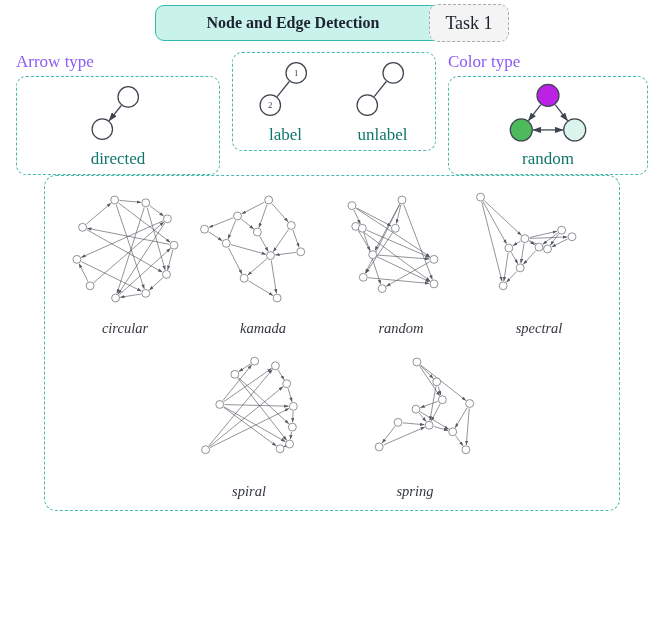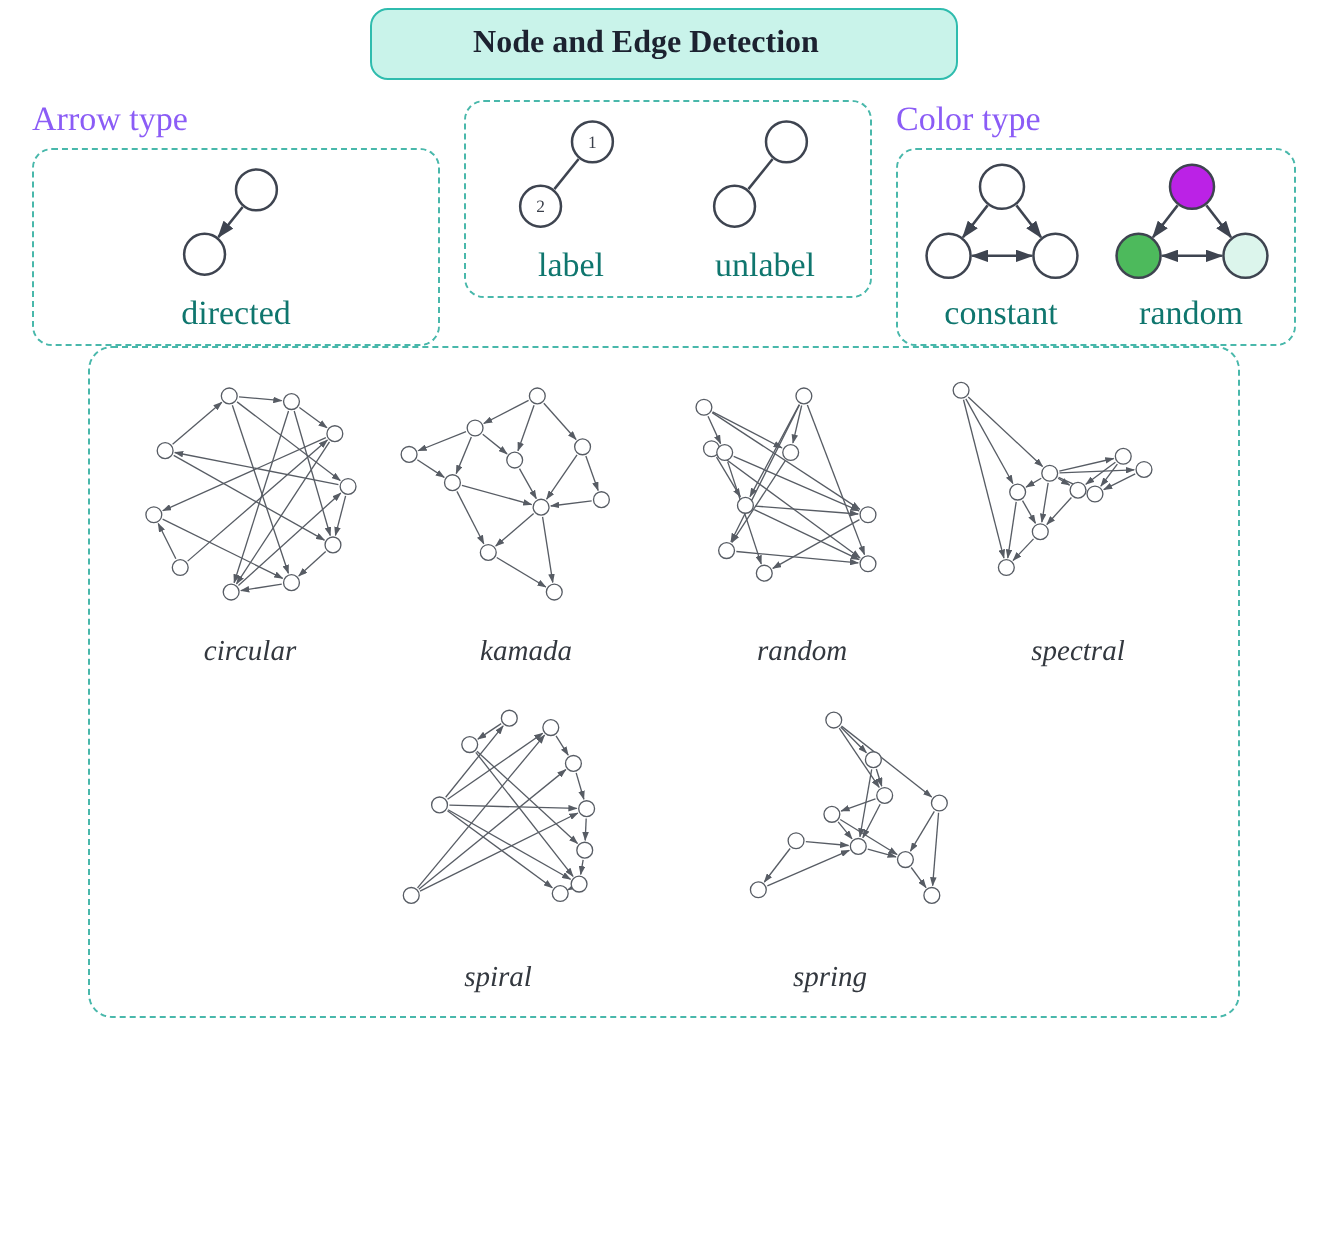--- a/index.html
+++ b/index.html
@@ -79,20 +79,23 @@
   .lrow2{margin-top:12px;gap:28px;align-items:center;}
 </style>
 </head>
 <body>
 
 <div class="page">
 
   <div class="header">
     <div class="task-pill">
       <span>Node and Edge Detection</span>
+    </div>
+    <div class="task-box">
+      <span>Task 1</span>
     </div>
   </div>
 
   <div class="options-row">
 
     <section class="option">
       <h3 class="panel-title">Arrow type</h3>
       <div class="panel mini-panel">
         <figure class="mini-fig">
           <svg viewBox="0 0 100 84">
@@ -148,39 +151,20 @@
               <circle cx="30" cy="60" r="13" fill="#ffffff" stroke="#3e4450" stroke-width="1.6"></circle>
             </svg>
           <figcaption>unlabel</figcaption>
         </figure>
       </div>
     </section>
 
     <section class="option option-color">
       <h3 class="panel-title">Color type</h3>
       <div class="panel mini-panel">
-        <figure class="tri-fig">
-          <svg viewBox="0 0 112 84">
-              <defs>
-                <marker id="ae4" markerWidth="7" markerHeight="5" refX="6.4" refY="2.5" orient="auto">
-                  <path d="M0,0 L7,2.5 L0,5 Z" fill="#3e4450"></path>
-                </marker>
-                <marker id="as4" markerWidth="7" markerHeight="5" refX="6.4" refY="2.5" orient="auto-start-reverse">
-                  <path d="M0,0 L7,2.5 L0,5 Z" fill="#3e4450"></path>
-                </marker>
-              </defs>
-              <line x1="46.82828748386352" y1="28.869275020882505" x2="31.17171251613648" y2="49.130724979117495" stroke="#3e4450" stroke-width="1.6" marker-end="url(#ae4)"></line>
-              <line x1="65.17171251613648" y1="28.869275020882505" x2="80.82828748386352" y2="49.130724979117495" stroke="#3e4450" stroke-width="1.6" marker-end="url(#ae4)"></line>
-              <line x1="37" y1="61" x2="75" y2="61" stroke="#3e4450" stroke-width="1.6" marker-end="url(#ae4)" marker-start="url(#as4)"></line>
-              <circle cx="56" cy="17" r="14" fill="#ffffff" stroke="#3e4450" stroke-width="1.6"></circle>
-              <circle cx="22" cy="61" r="14" fill="#ffffff" stroke="#3e4450" stroke-width="1.6"></circle>
-              <circle cx="90" cy="61" r="14" fill="#ffffff" stroke="#3e4450" stroke-width="1.6"></circle>
-            </svg>
-          <figcaption>constant</figcaption>
-        </figure>
         <figure class="tri-fig">
           <svg viewBox="0 0 112 84">
               <defs>
                 <marker id="ae5" markerWidth="7" markerHeight="5" refX="6.4" refY="2.5" orient="auto">
                   <path d="M0,0 L7,2.5 L0,5 Z" fill="#3e4450"></path>
                 </marker>
                 <marker id="as5" markerWidth="7" markerHeight="5" refX="6.4" refY="2.5" orient="auto-start-reverse">
                   <path d="M0,0 L7,2.5 L0,5 Z" fill="#3e4450"></path>
                 </marker>
               </defs>

